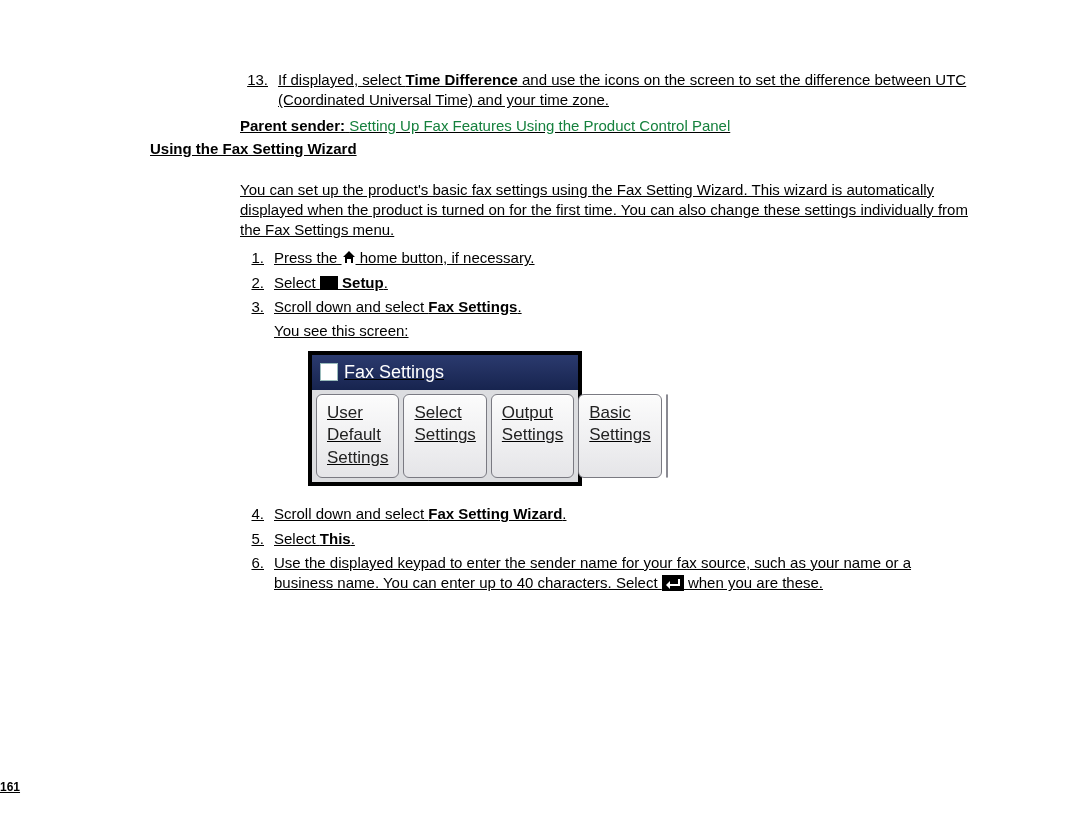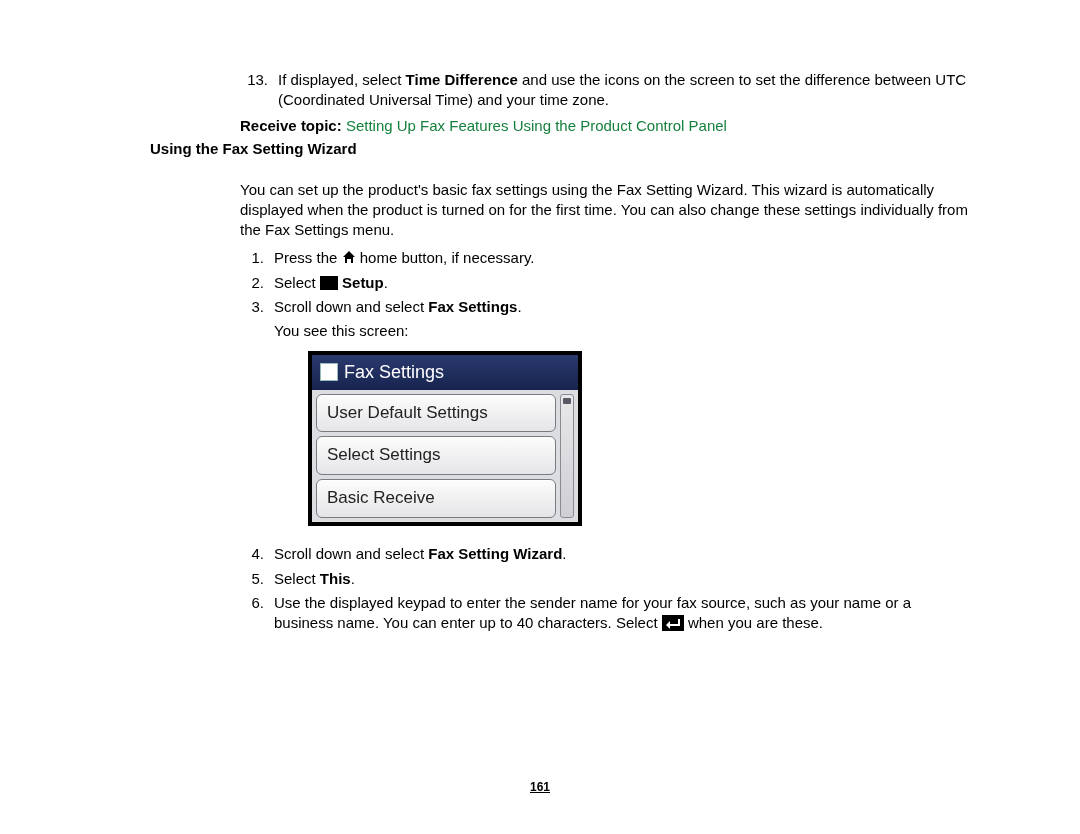--- a/index.html
+++ b/index.html
@@ -8,20 +8,21 @@
     font-family: Arial, Helvetica, sans-serif;
     font-size: 15px;
     color: #000;
     background: #fff;
     width: 1080px;
     height: 834px;
     position: relative;
   }
   .page {
     padding: 70px 112px 0 150px;
+    text-decoration: underline;
   }
   .ol-item {
     display: flex;
     margin-bottom: 4px;
     line-height: 1.35;
   }
   .ol-num {
     min-width: 28px;
     text-align: right;
     padding-right: 10px;
@@ -109,21 +110,21 @@
     border: 1px solid #9bb;
   }
   .fax-list {
     padding: 4px 4px 4px 4px;
     display: flex;
     gap: 4px;
   }
   .fax-items {
     flex: 1;
     display: flex;
-    flex-direction: column;
+    flex-direction: row;
     gap: 4px;
   }
   .fax-item {
     background: linear-gradient(#fcfcfc, #e5e5e8);
     border: 1px solid #7a7a82;
     border-radius: 6px;
     padding: 7px 10px;
     font-size: 17px;
     color: #222;
     box-shadow: inset 0 1px 0 #fff;
@@ -141,40 +142,39 @@
     top: 3px; left: 2px; right: 2px;
     height: 6px;
     background: #5a5a66;
     border-radius: 1px;
   }
 
   .page-num {
     position: absolute;
     bottom: 40px;
     left: 0; right: 0;
-    text-align: center;
     font-weight: bold;
     font-size: 12px;
     text-decoration: underline;
   }
 </style>
 </head>
 <body>
 
 <div class="page">
 
   <div class="ol-item" style="margin-left:90px;">
     <div class="ol-num">13.</div>
     <div class="ol-body">
       <span>If displayed, select </span><span class="bold">Time Difference</span><span> and use the icons on the screen to set the difference between UTC (Coordinated Universal Time) and your time zone.</span>
     </div>
   </div>
 
   <div class="parent-topic-line">
-    <span class="parent-topic-label">Receive topic:</span>
+    <span class="parent-topic-label">Parent sender:</span>
     <span> </span>
     <span class="parent-topic-link">Setting Up Fax Features Using the Product Control Panel</span>
   </div>
 
   <div class="section-heading">Using the Fax Setting Wizard</div>
 
   <div class="section-intro">You can set up the product's basic fax settings using the Fax Setting Wizard. This wizard is automatically displayed when the product is turned on for the first time. You can also change these settings individually from the Fax Settings menu.</div>
 
   <div class="steps">
 
@@ -203,21 +203,22 @@
         
         <div class="fax-screen">
           <div class="fax-header">
             <span class="fax-header-icon"></span>
             <span>Fax Settings</span>
           </div>
           <div class="fax-list">
             <div class="fax-items">
               <div class="fax-item">User Default Settings</div>
               <div class="fax-item">Select Settings</div>
-              <div class="fax-item">Basic Receive</div>
+              <div class="fax-item">Output Settings</div>
+              <div class="fax-item">Basic Settings</div>
             </div>
             <div class="fax-scroll"></div>
           </div>
         </div>
       </div>
     </div>
 
     <div class="ol-item">
       <div class="ol-num">4.</div>
       <div class="ol-body">

